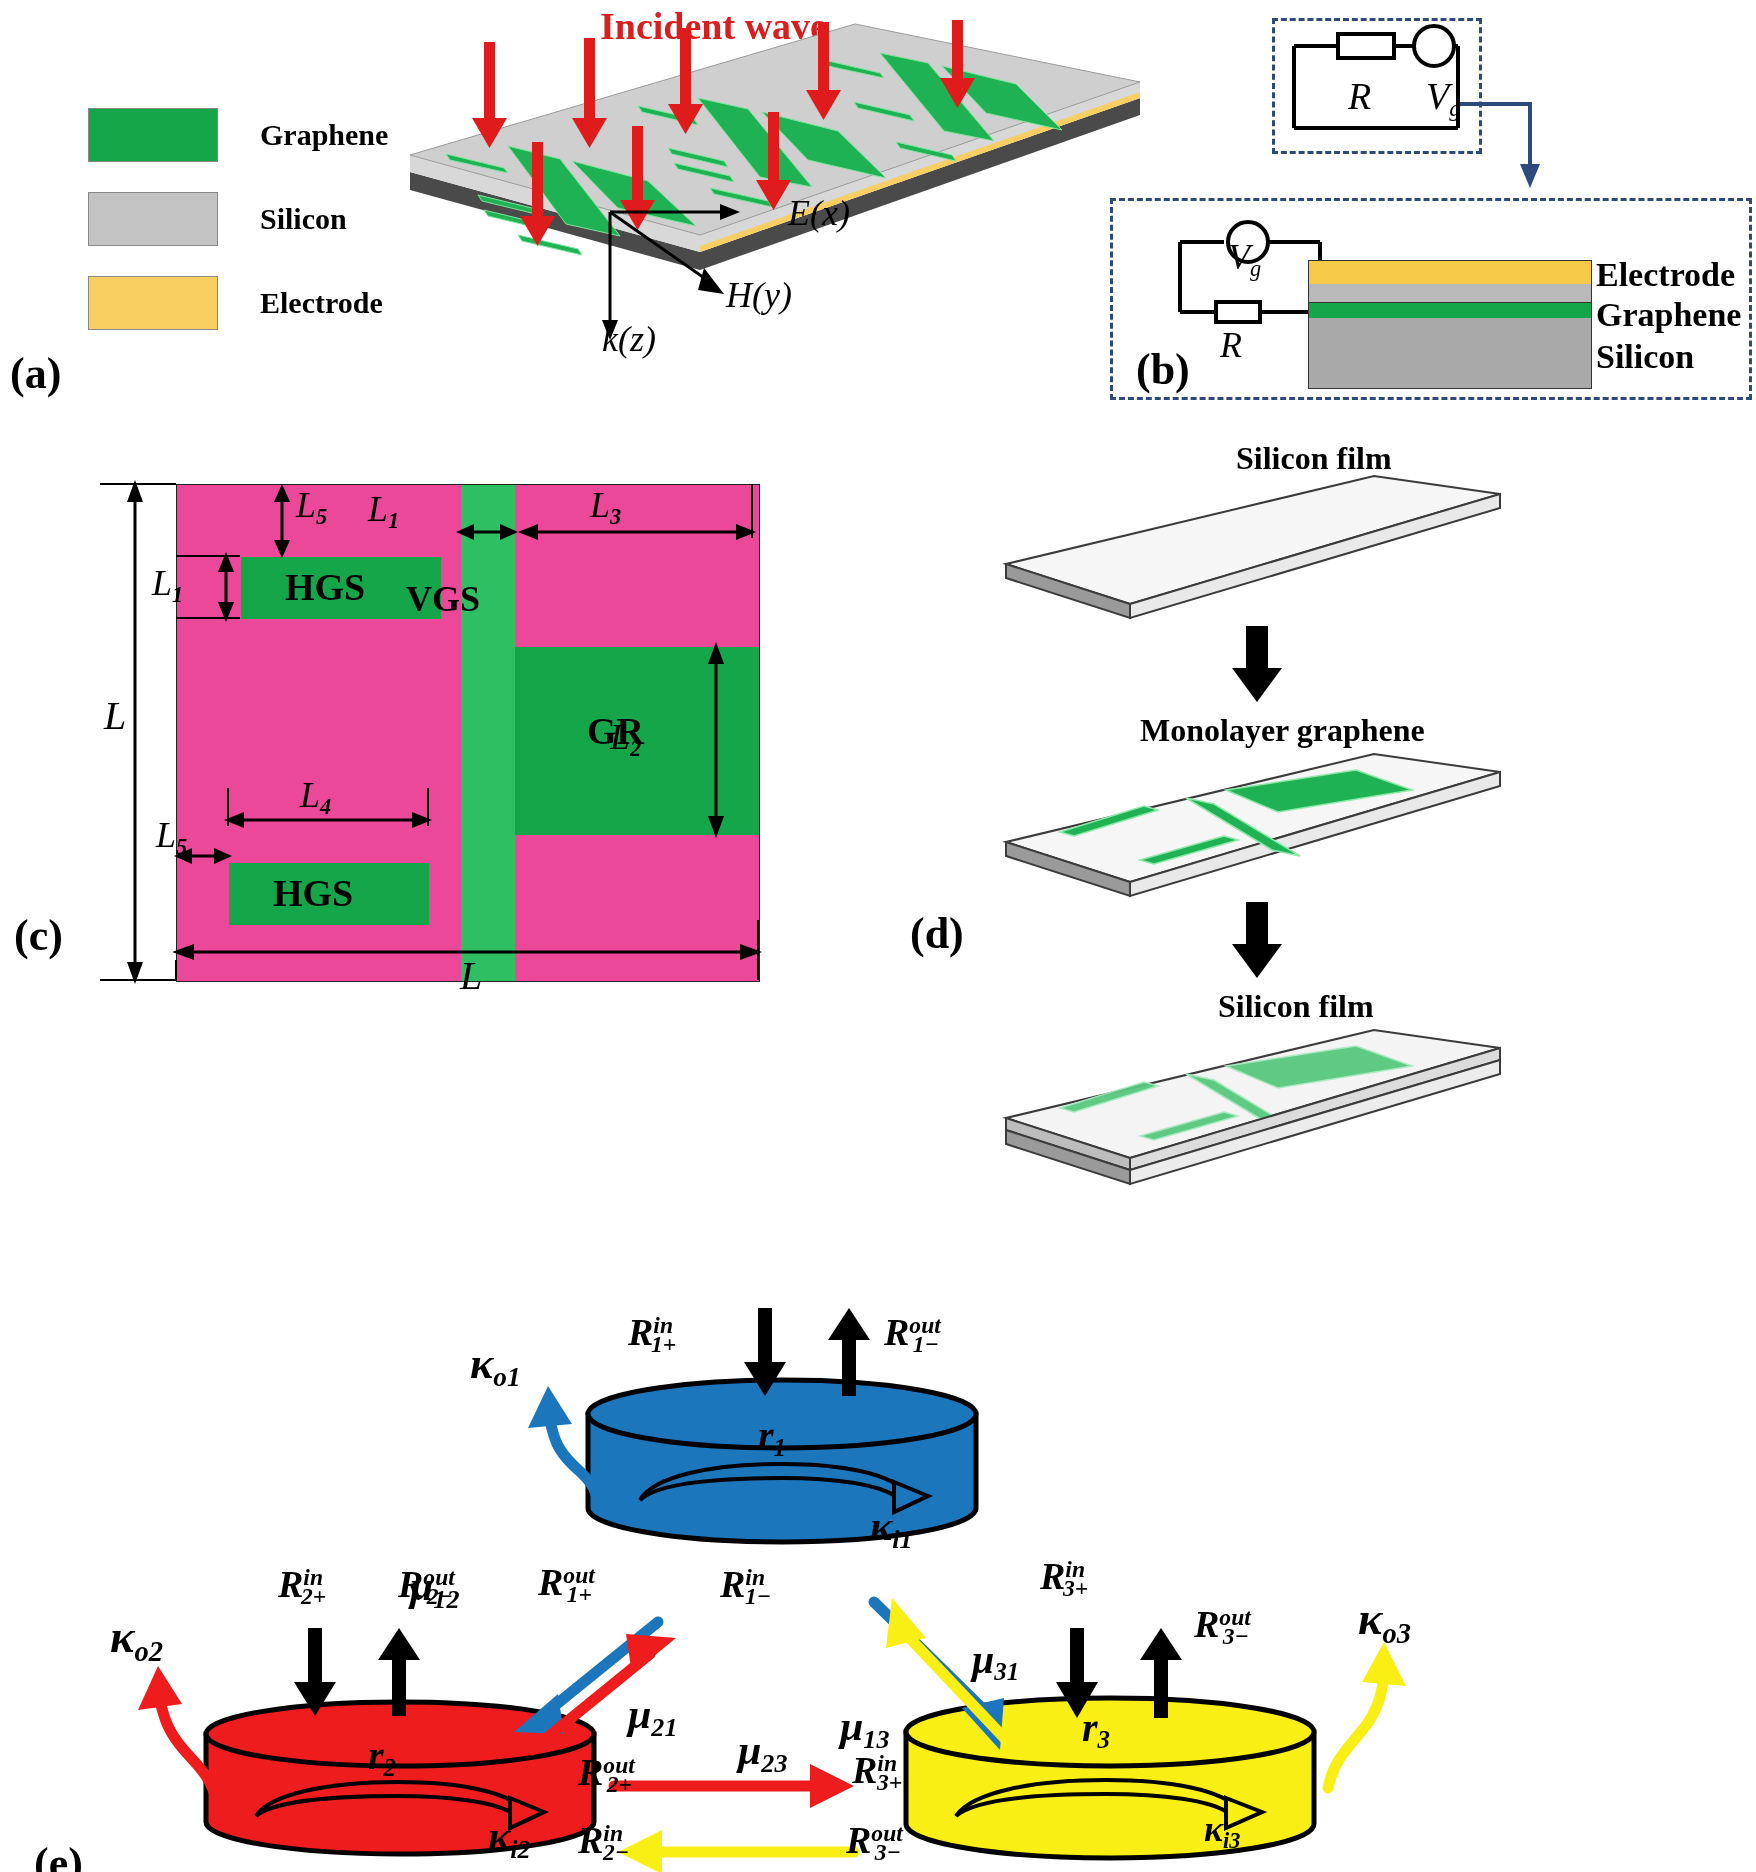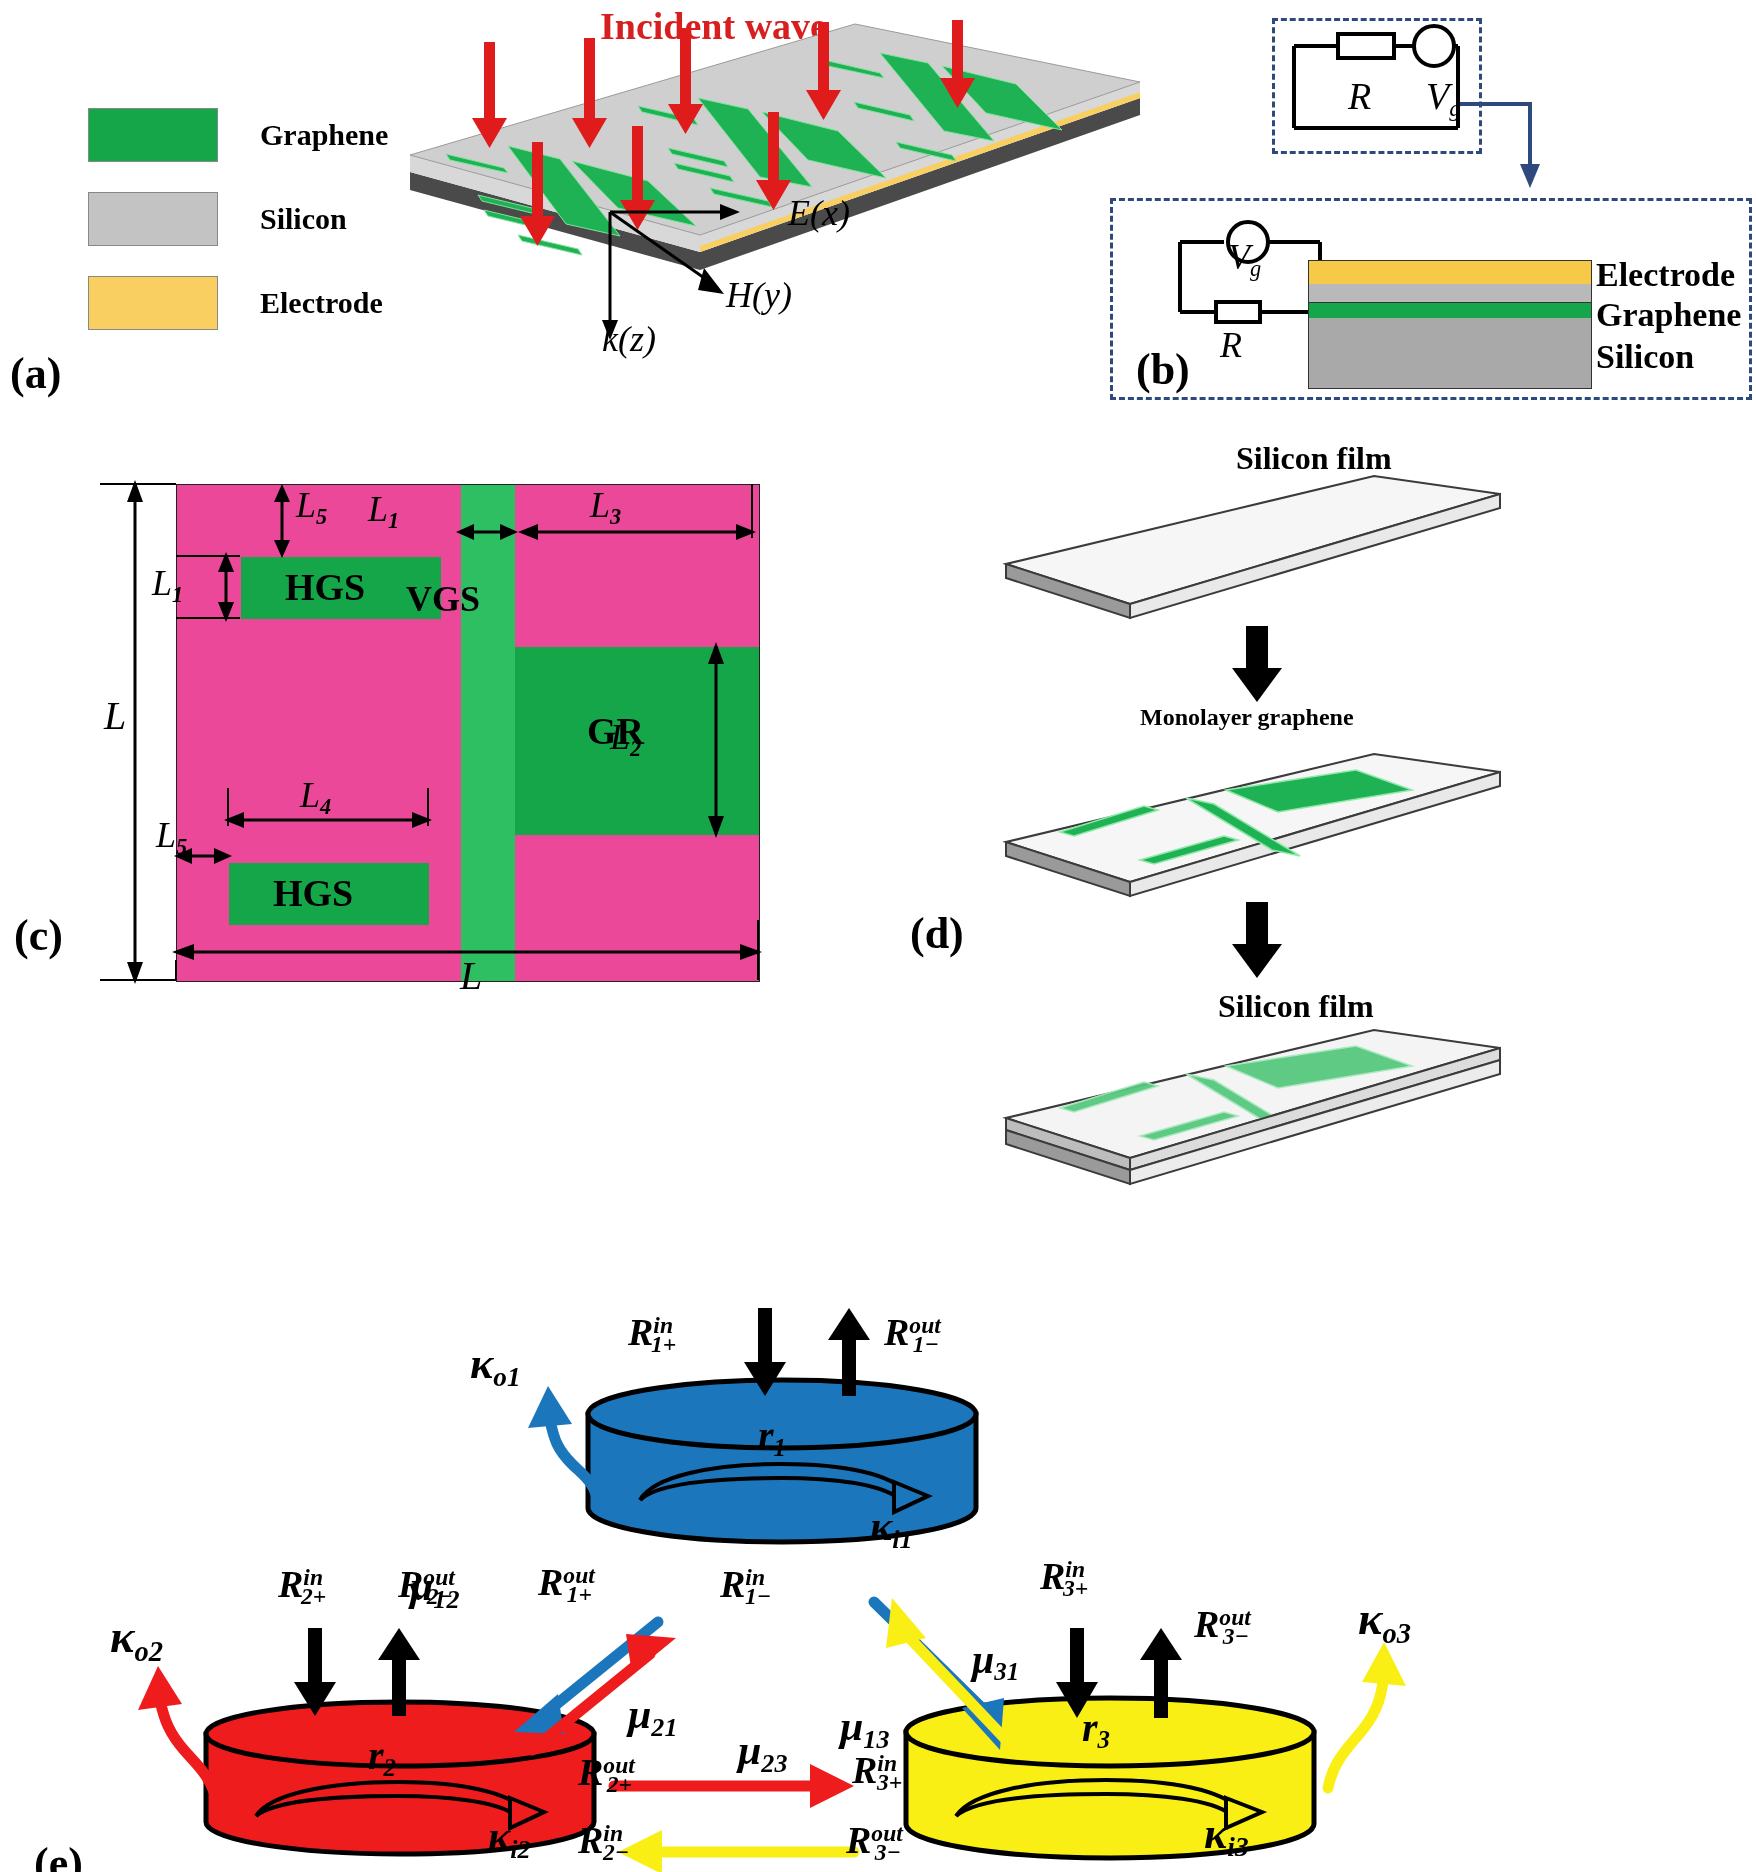--- a/index.html
+++ b/index.html
@@ -250,21 +250,21 @@
       <polygon points="6,90 130,130 500,20 374,2" fill="#f6f6f6" stroke="#3b3b3b" stroke-width="2"></polygon>
       <polygon points="6,90 6,104 130,144 130,130" fill="#9a9a9a" stroke="#3b3b3b" stroke-width="2"></polygon>
       <polygon points="130,130 130,144 500,34 500,20" fill="#e9e9e9" stroke="#3b3b3b" stroke-width="2"></polygon>
     </svg>
 
     <svg class="abs" style="left:228px;top:186px;" width="60" height="78" viewBox="0 0 60 78">
       <rect x="18" y="0" width="22" height="44" fill="#000"></rect>
       <polygon points="4,42 54,42 29,76" fill="#000"></polygon>
     </svg>
 
-    <div class="abs" style="left:140px;top:264px;font-size:24px;font-weight:bold;text-align:right;">Monolayer graphene</div>
+    <div class="abs" style="left:140px;top:272px;font-size:32px;font-weight:bold;text-align:right;">Monolayer graphene</div>
     <svg class="abs" style="left:0;top:306px;" width="520" height="150" viewBox="0 0 520 150">
       <polygon points="6,96 130,136 500,26 374,8" fill="#f6f6f6" stroke="#3b3b3b" stroke-width="2"></polygon>
       <polygon points="6,96 6,110 130,150 130,136" fill="#9a9a9a" stroke="#3b3b3b" stroke-width="2"></polygon>
       <polygon points="130,136 130,150 500,40 500,26" fill="#e9e9e9" stroke="#3b3b3b" stroke-width="2"></polygon>
       <g fill="#1fb254" stroke="#8ee8a8" stroke-width="1.5">
         <polygon points="60,86 144,60 158,64 74,90"></polygon>
         <polygon points="186,52 214,58 300,110 272,104"></polygon>
         <polygon points="226,44 356,24 412,44 278,66"></polygon>
         <polygon points="140,114 224,90 238,94 154,118"></polygon>
       </g>
@@ -346,21 +346,21 @@
     <div class="abs kappa" style="left:110px;top:370px;font-size:46px;"><span>κ</span><span class="mono-sub">o2</span></div>
 
     <svg class="abs" style="left:900px;top:466px;" width="420" height="176" viewBox="0 0 420 176">
       <path d="M6,26 L6,118 A204,34 0 0 0 414,118 L414,26 Z" fill="#f9ef15" stroke="#000" stroke-width="5"></path>
       <ellipse cx="210" cy="26" rx="204" ry="34" fill="#f9ef15" stroke="#000" stroke-width="5"></ellipse>
       <path d="M56,110 C72,86 134,74 206,74 C272,74 322,84 340,104" fill="none" stroke="#000" stroke-width="4"></path>
       <path d="M56,110 C74,94 134,88 206,88 C262,88 312,94 330,108" fill="none" stroke="#000" stroke-width="4"></path>
       <polygon points="326,92 362,106 326,122" fill="#f9ef15" stroke="#000" stroke-width="4"></polygon>
     </svg>
     <div class="abs bi" style="left:1082px;top:464px;font-size:40px;"><span>r</span><span class="mono-sub">3</span></div>
-    <div class="abs bi" style="left:1204px;top:568px;font-size:44px;"><span>κ</span><span class="mono-sub">i3</span></div>
+    <div class="abs bi" style="left:1204px;top:568px;font-size:36px;"><span>κ</span><span class="mono-sub">i3</span></div>
 
     <svg class="abs" style="left:1044px;top:388px;" width="180" height="92" viewBox="0 0 180 92">
       <rect x="26" y="0" width="14" height="58" fill="#000"></rect>
       <polygon points="12,54 54,54 33,90" fill="#000"></polygon>
       <rect x="110" y="26" width="14" height="64" fill="#000"></rect>
       <polygon points="96,32 138,32 117,0" fill="#000"></polygon>
     </svg>
     <div class="abs rsym" style="left:1040px;top:314px;font-size:38px;"><span>R</span><span class="mono-sup">in</span><span class="mono-sub" style="margin-left:-22px;">3+</span></div>
     <div class="abs rsym" style="left:1194px;top:362px;font-size:38px;"><span>R</span><span class="mono-sup">out</span><span class="mono-sub" style="margin-left:-28px;">3−</span></div>
 

